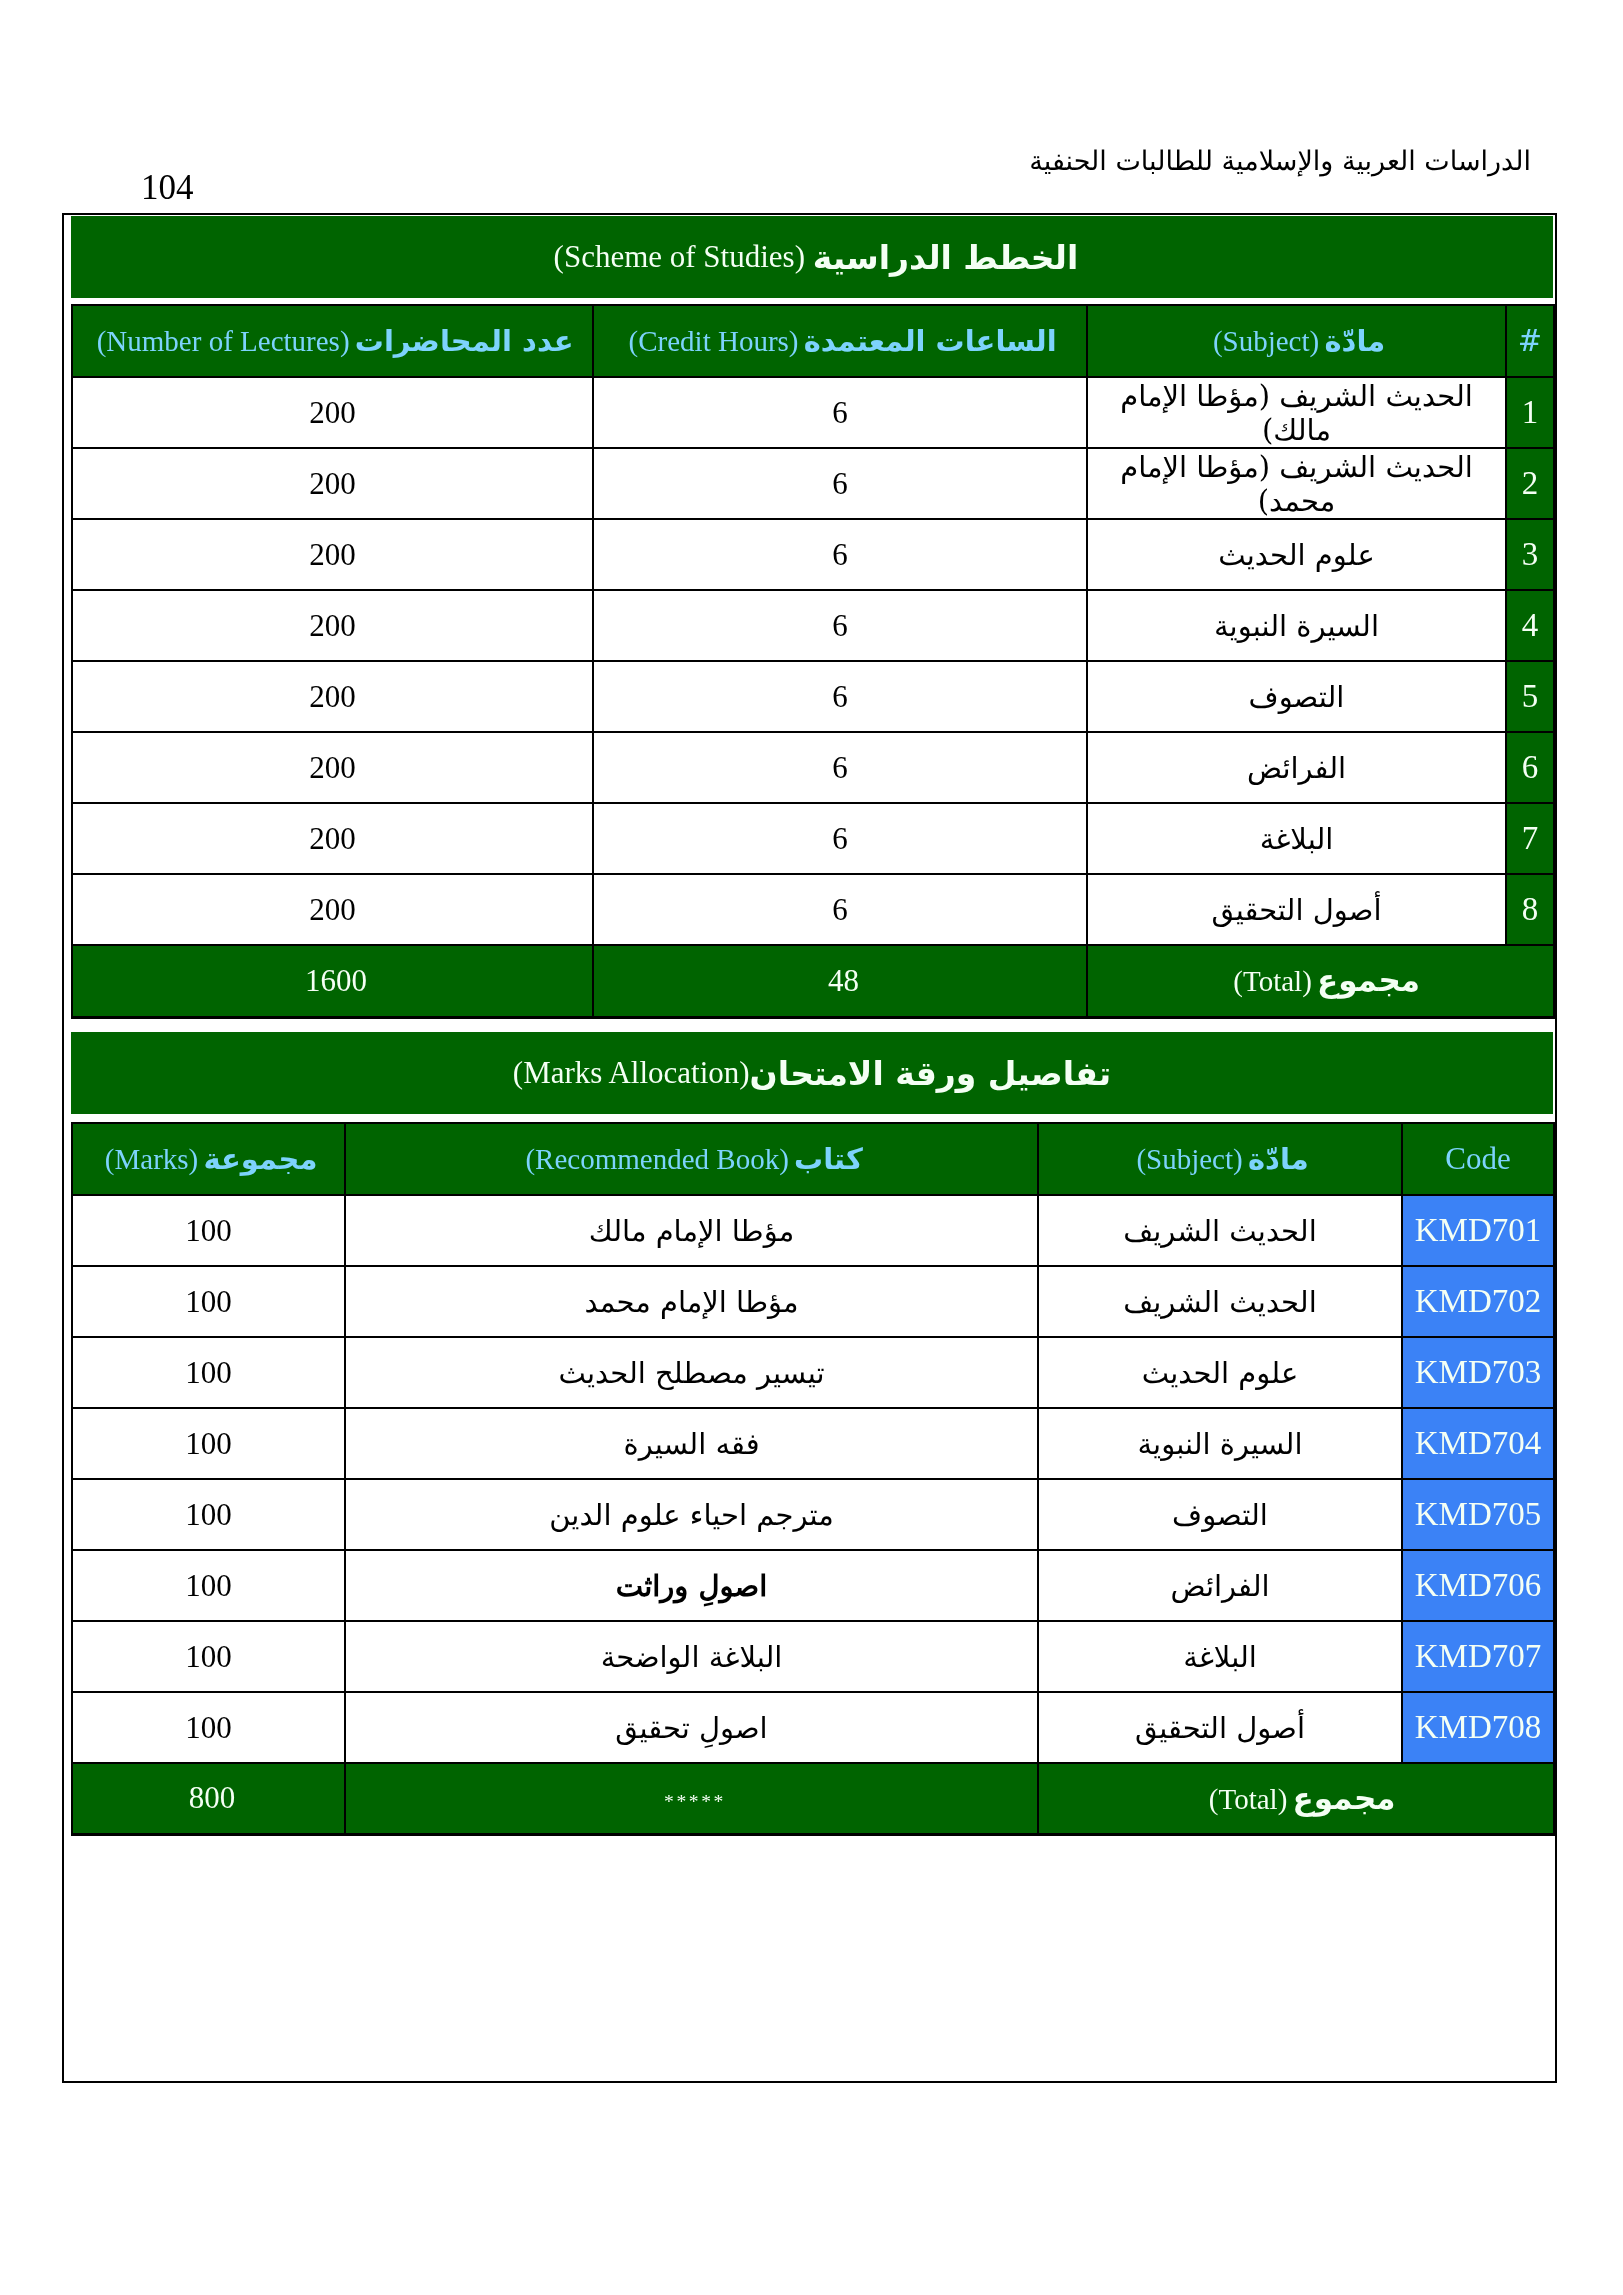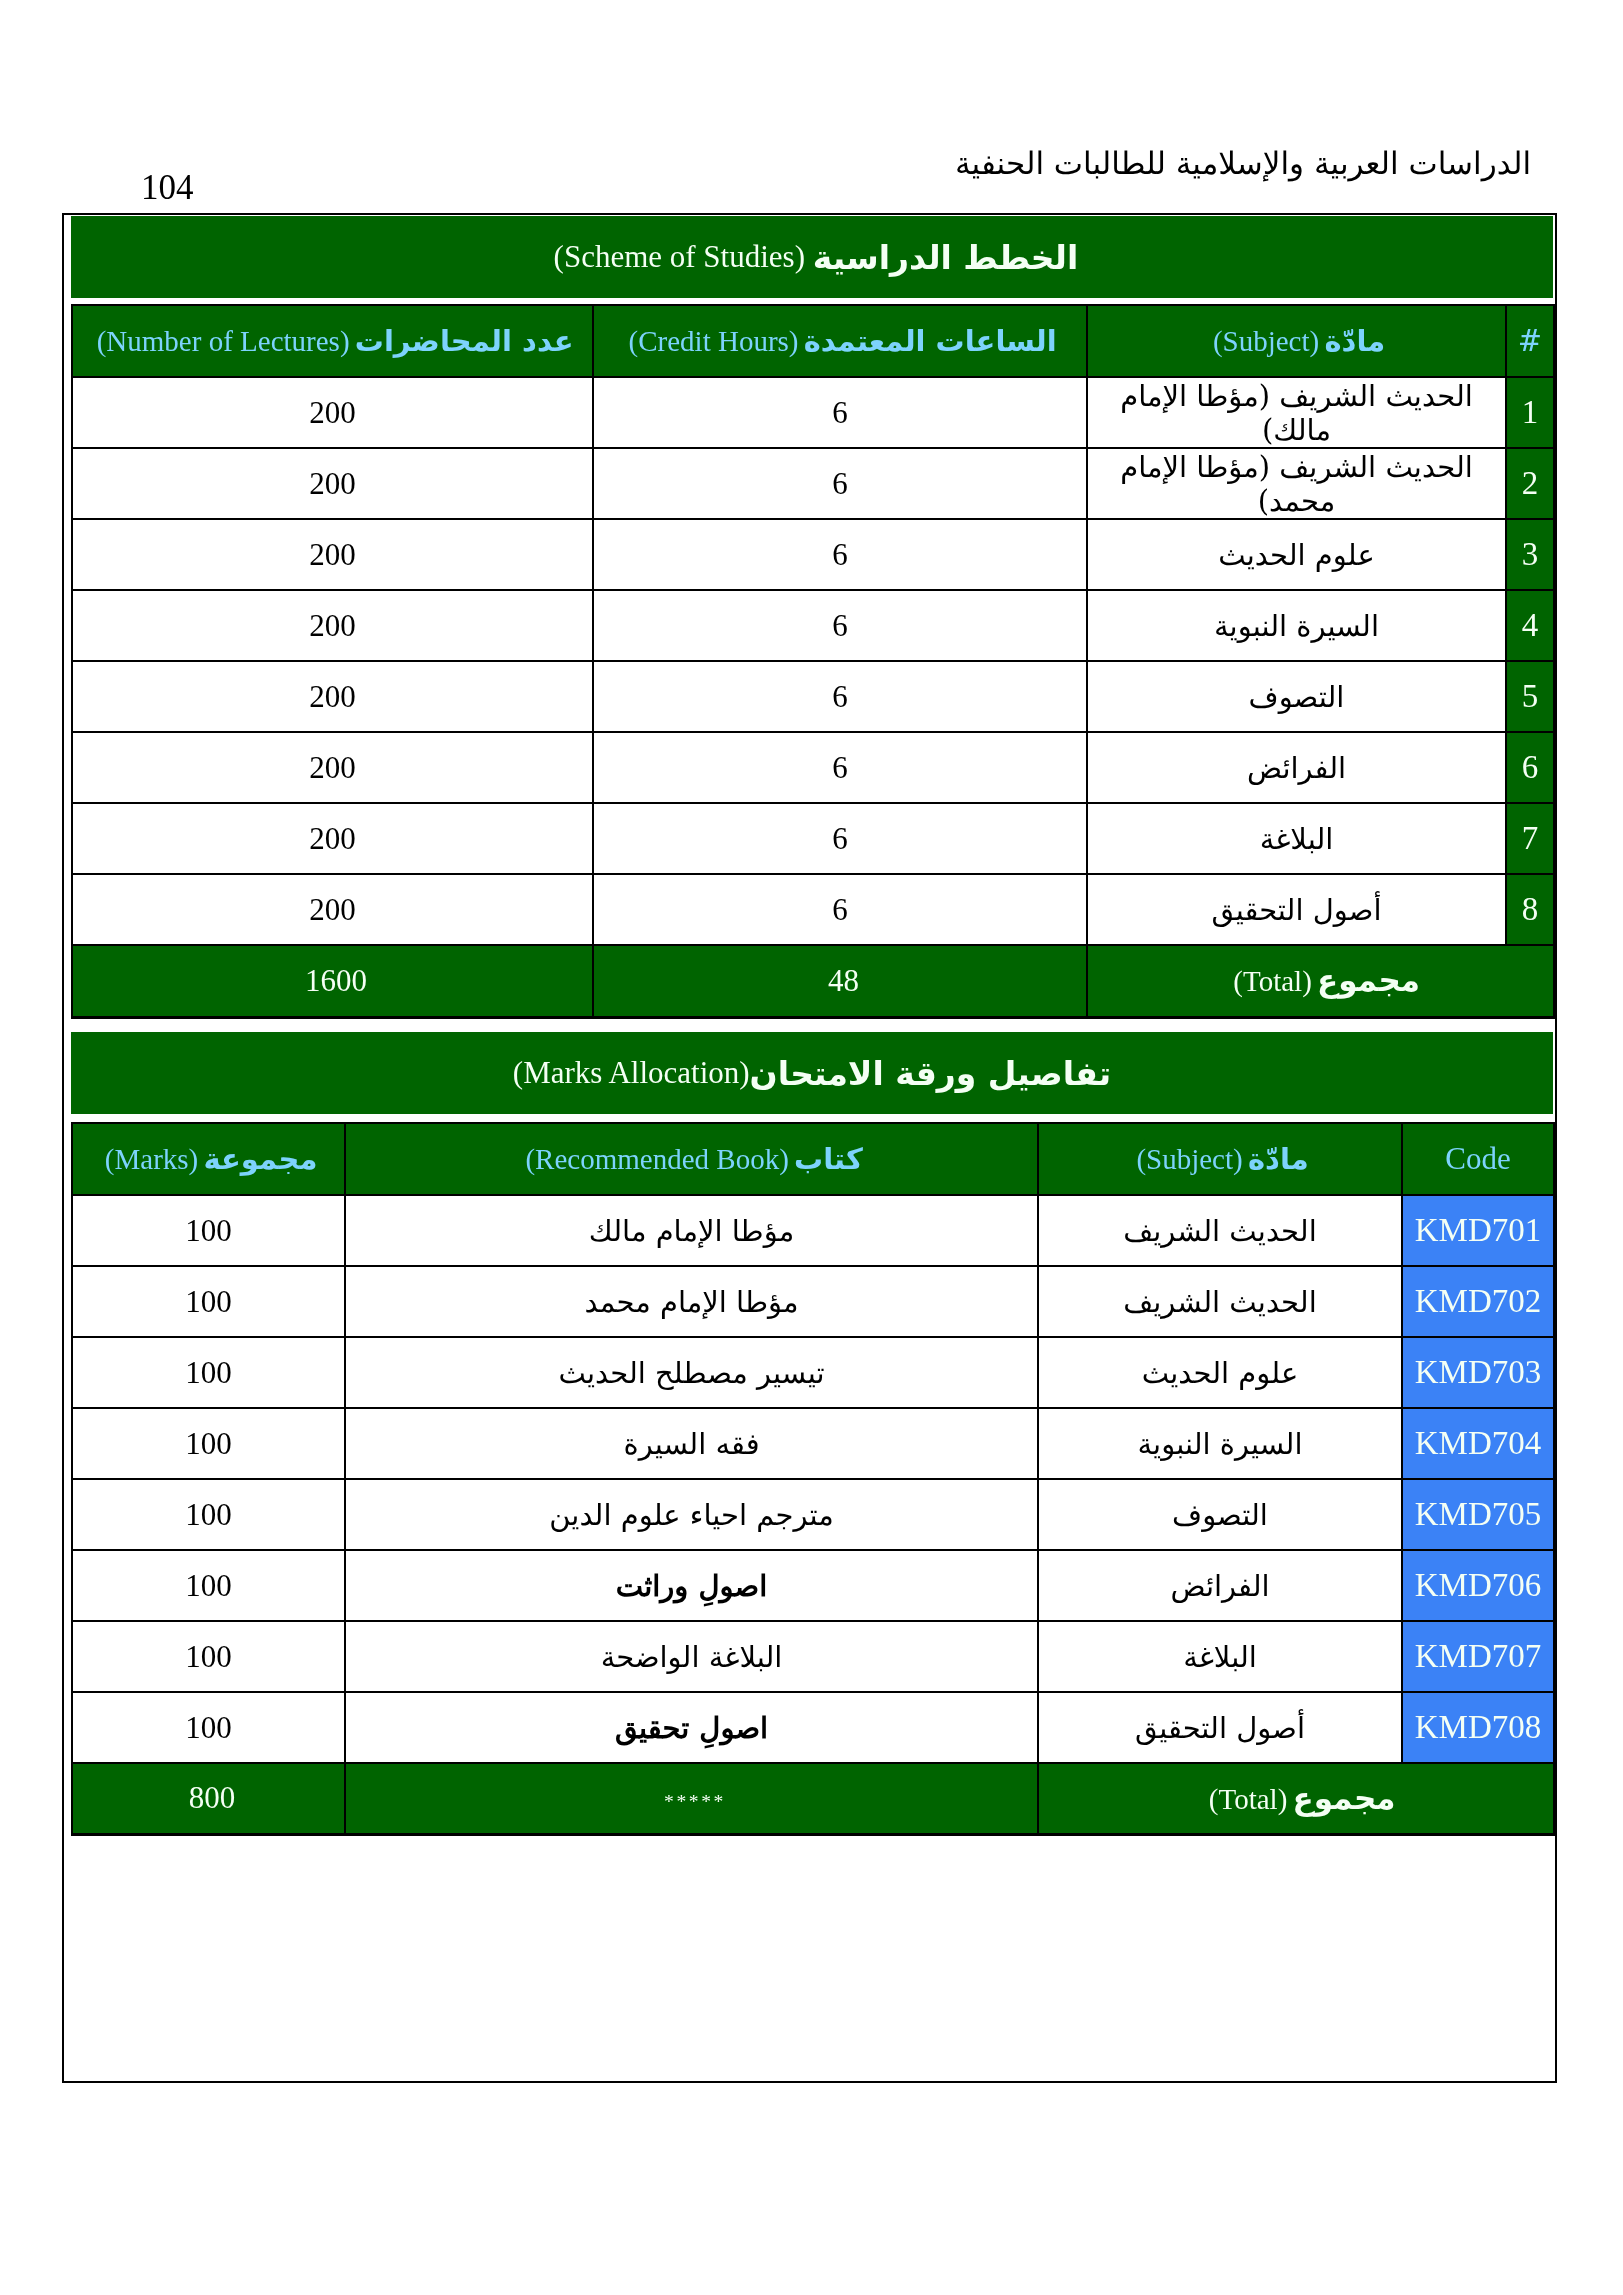--- a/index.html
+++ b/index.html
@@ -1,20 +1,20 @@
 <!DOCTYPE html>
 <html style="font-size:10.5px"><head>
 <meta charset="utf-8">
 <style>
   html, body { margin:0; padding:0; background:#ffffff; }
   body { width:1623px; height:2295px; position:relative; overflow:hidden;
          font-family:"DejaVu Serif", "Liberation Serif", serif; color:#000; }
   .abs { position:absolute; }
   .page-number { left:141px; top:156px; font-family:"Liberation Serif", serif; font-size:35px;margin-top:12px; }
-  .running-header { right:92px; top:145px; font-family:"DejaVu Serif", serif; font-size:31px; direction:rtl; }
+  .running-header { right:92px; top:145px; font-family:"DejaVu Serif", serif; font-size:27px; direction:rtl; }
   .frame { left:62px; top:213px; width:1495px; height:1870px; border:2.6px solid #000; box-sizing:border-box; }
   .banner { background:#006400; color:#f4fff4; display:flex; align-items:center; justify-content:center;
             font-size:33px; direction:rtl; }
   .banner span.ar { font-weight:bold; font-family:"DejaVu Sans", sans-serif; }
   .banner span.en { font-family:"Liberation Serif", serif; font-size:31px; margin:0 7.9px; }
   table { position:absolute; border-collapse:collapse; table-layout:fixed; direction:rtl; }
   td, th { border:2px solid #000; text-align:center; vertical-align:middle; padding:0; }
   th { background:#006400; color:#7dd3fc; font-weight:normal; font-size:29px; }
   th .ar { font-family:"DejaVu Sans", sans-serif; font-weight:bold; }
   th .en { font-family:"Liberation Serif", serif; margin:0 5.2px; }
@@ -181,21 +181,21 @@
   </tr>
   <tr style="height:71px">
     <td class="code-cell">KMD707</td>
     <td class="ar">البلاغة</td>
     <td class="ar">البلاغة الواضحة</td>
     <td>100</td>
   </tr>
   <tr style="height:71px">
     <td class="code-cell">KMD708</td>
     <td class="ar">أصول التحقيق</td>
-    <td class="ar" style="font-weight:bold;text-align:center;">اصولِ تحقیق</td>
+    <td class="ar" style="font-weight:normal;text-align:center;">اصولِ تحقیق</td>
     <td>100</td>
   </tr>
   <tr class="total" style="height:71px">
     <td colspan="2">
       <span class="ar">مجموع</span><span class="en">(Total)</span>
     </td>
     <td><span class="stars">*****</span></td>
     <td>800</td>
   </tr>
 </tbody>

